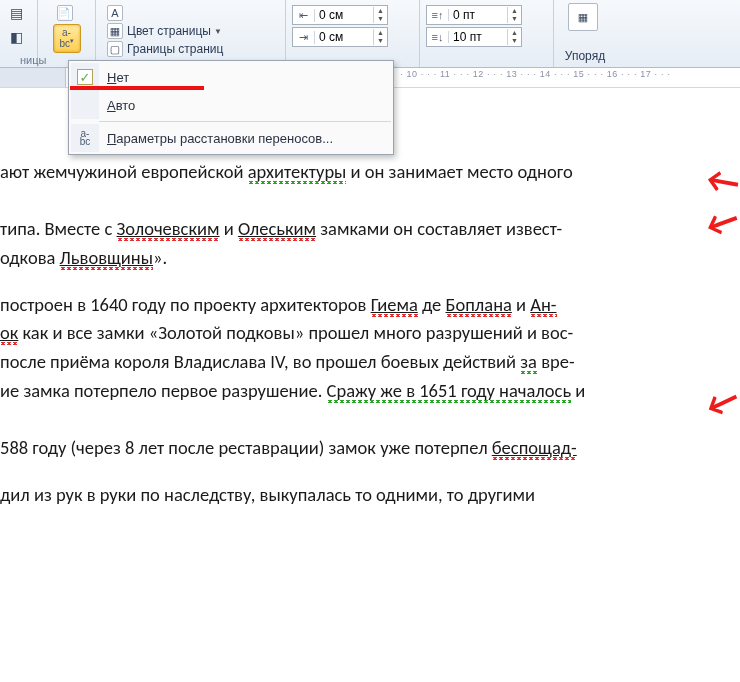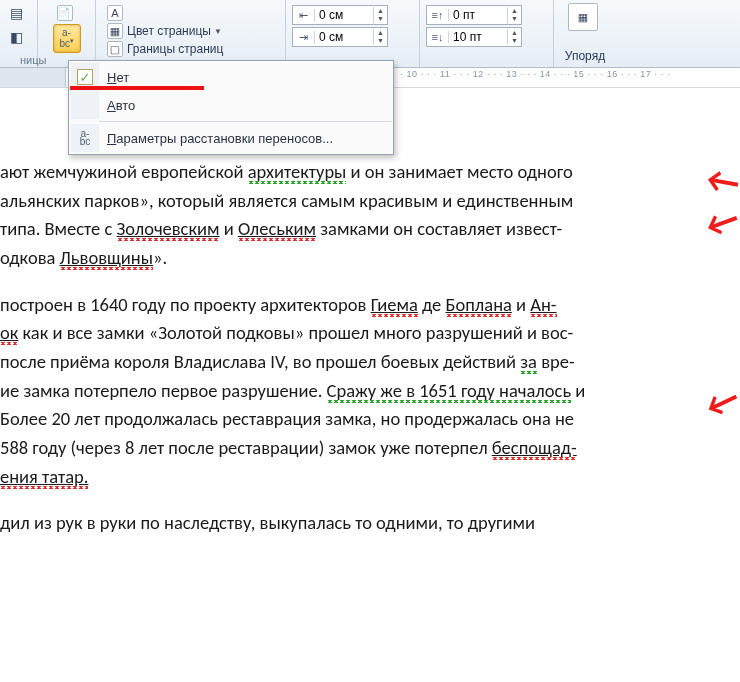--- a/index.html
+++ b/index.html
@@ -315,33 +315,32 @@
     </div>
     <span><span class="underline">П</span><span>араметры расстановки переносов...</span></span>
   </div>
 </div>
 <div class="red-underline"></div>
 
 <div class="doc-wrap">
 
   <div class="para">
     <span>ают жемчужиной европейской </span><span class="sq-green">архитектуры</span><span> и он занимает место одного</span><br>
-    <span>альянских парков», который является самым красивым и единственным</span><br>
+    <br>
     <span> типа. Вместе с </span><span class="sq-red">Золочевским</span><span> и </span><span class="sq-red">Олеським</span><span> замками он составляет извест-</span><br>
     <span>одкова </span><span class="sq-red">Львовщины</span><span>».</span>
   </div>
 
   <div class="para">
     <span> построен в 1640 году по проекту архитекторов </span><span class="sq-red">Гиема</span><span> де </span><span class="sq-red">Боплана</span><span> и </span><span class="sq-red">Ан-</span><br>
     <span class="sq-red">ок</span><span> как и все замки «Золотой подковы» прошел много разрушений и вос-</span><br>
     <span> после приёма короля Владислава IV, во прошел боевых действий </span><span class="sq-green">за</span><span> вре-</span><br>
     <span>ие замка потерпело первое разрушение. </span><span class="sq-green">Сражу же в 1651 году началось</span><span> и</span><br>
-    <span>Более 20 лет продолжалась реставрация замка, но продержалась она не</span><br>
+    <br>
     <span>588 году (через 8 лет после реставрации) замок уже потерпел </span><span class="sq-red">беспощад-</span><br>
-    <span class="sq-red">ения татар.</span>
   </div>
 
   <div class="para">
     <span>дил из рук в руки по наследству, выкупалась то одними, то другими</span>
   </div>
 
   <span class="arrow" style="top:76px;right:2px;transform:rotate(-35deg)">↖</span>
   <span class="arrow" style="top:116px;right:2px;transform:rotate(25deg)">↙</span>
   <span class="arrow" style="top:296px;right:2px;transform:rotate(20deg)">↙</span>
 </div>

